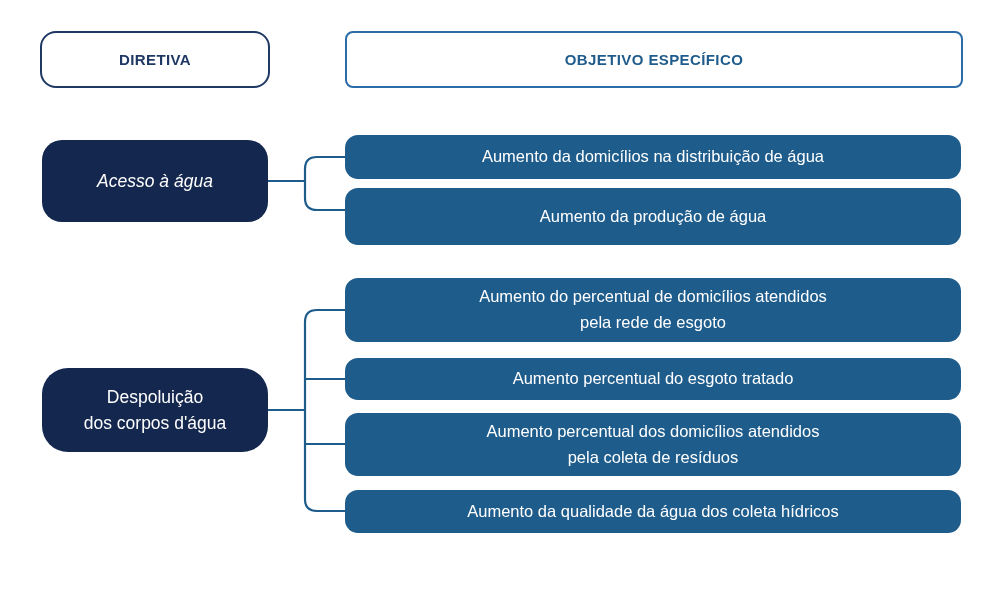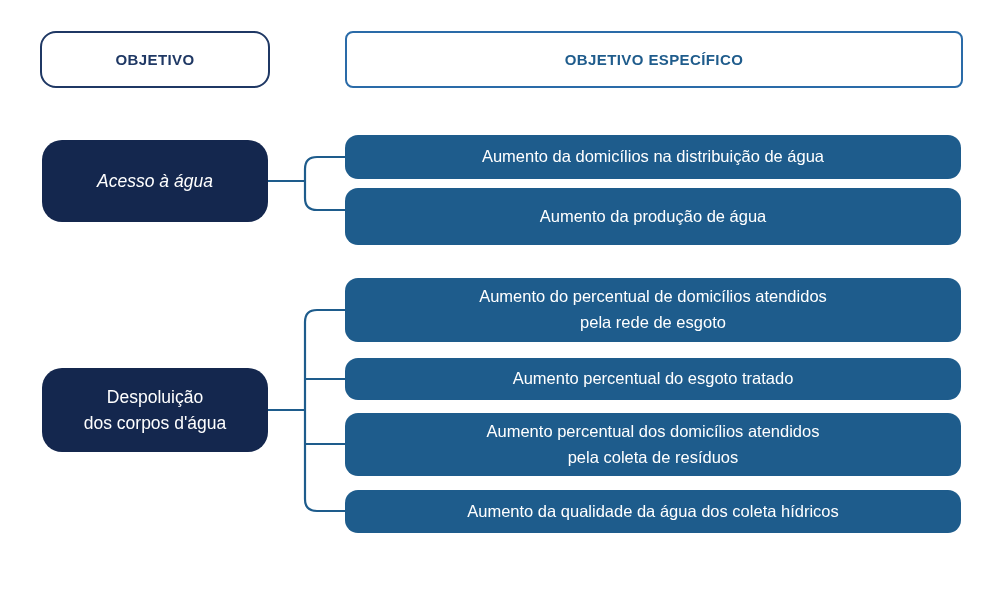--- a/index.html
+++ b/index.html
@@ -55,21 +55,21 @@
   }
   .directive-box{
     left:42px;width:226px;
     background:var(--directive-dark);
     color:var(--box-text);
     border-radius:20px;
     font-size:17.5px;
     line-height:1.5;
   }
   .directive-1{top:140px;height:82px;font-style:italic;}
-  .directive-2{top:368px;height:84px;}
+  .directive-2{top:368px;height:84px;border-radius:26px;}
   .objective-box{
     left:345px;width:616px;
     background:var(--objective-blue);
     color:var(--box-text);
     border-radius:13px;
     font-size:16.5px;
     line-height:1.55;
   }
   .obj-1{top:135px;height:44px;}
   .obj-2{top:188px;height:57px;}
@@ -87,21 +87,21 @@
 
     <path d="M268,181 H305"></path>
     <path d="M346,157 H317 Q305,157 305,169 V198 Q305,210 317,210 H346"></path>
 
     <path d="M268,410 H305"></path>
     <path d="M346,310 H317 Q305,310 305,322 V499 Q305,511 317,511 H346"></path>
     <path d="M305,379 H346"></path>
     <path d="M305,444 H346"></path>
   </svg>
 
-  <div class="box header-box header-directive">OBJETIVO</div>
+  <div class="box header-box header-directive">DIRETIVA</div>
 
   <div class="box header-box header-objective">OBJETIVO ESPECÍFICO</div>
 
   <div class="box directive-box directive-1">Acesso à água</div>
 
   <div class="box objective-box obj-1">Aumento da domicílios na distribuição de água</div>
 
   <div class="box objective-box obj-2">Aumento da produção de água</div>
 
   <div class="box directive-box directive-2">Despoluição

